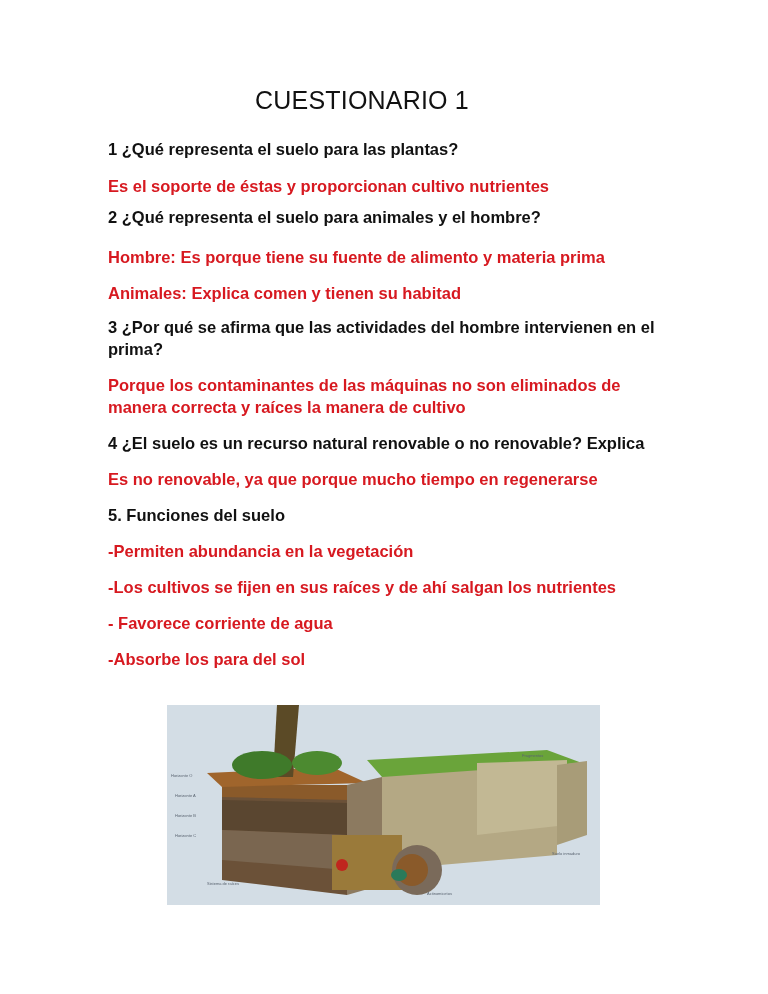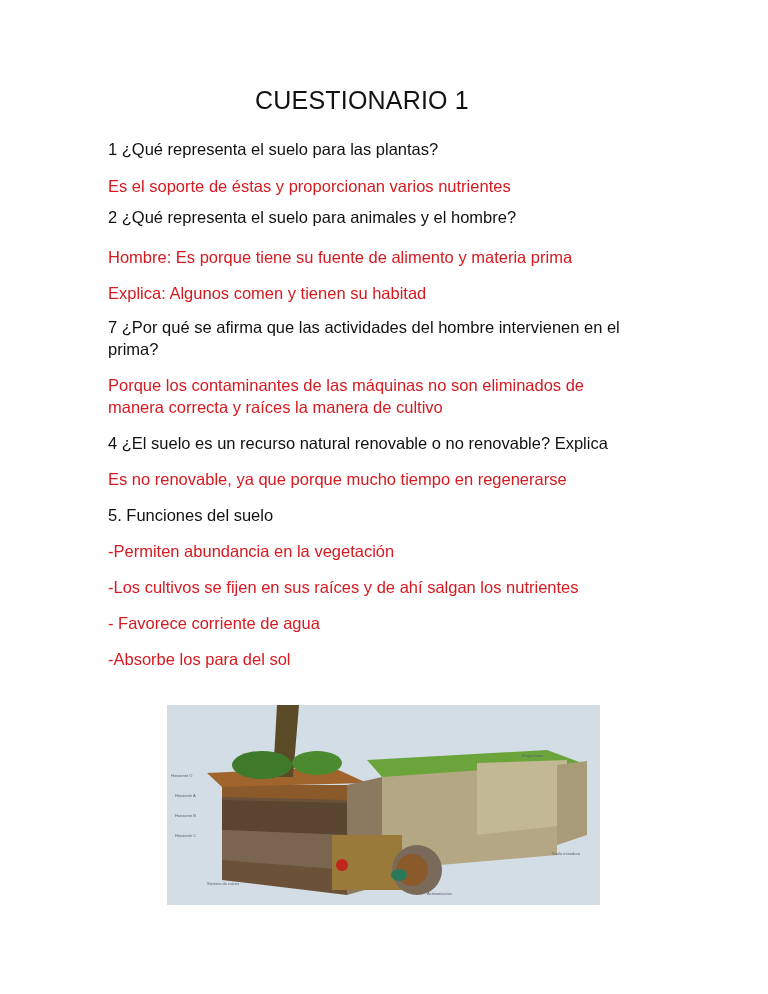--- a/index.html
+++ b/index.html
@@ -1,35 +1,35 @@
 <!DOCTYPE html>
 <html><head>
 <meta charset="utf-8">
 <style>
   html, body { margin: 0; padding: 0; background: #ffffff; }
   body { width: 768px; height: 994px; position: relative; overflow: hidden;
          font-family: "Liberation Sans", sans-serif; }
   .title { position: absolute; left: 0; width: 724px; top: 86px; text-align: center;
            font-size: 25px; color: #111; letter-spacing: 0.2px; }
-  .line { position: absolute; left: 108px; font-size: 16.5px; color: #111; white-space: nowrap; }
+  .line { position: absolute; left: 108px; font-size: 16.5px; color: #111; white-space: nowrap; font-weight: bold; }
   .red { color: #d71920; }
   .img { position: absolute; left: 167px; top: 705px; width: 433px; height: 200px;
          background: #d3dde5; overflow: hidden; }
 </style>
 </head>
 <body>
 
 <div class="title">CUESTIONARIO 1</div>
 
 <div class="line" style="top:140px">1  ¿Qué representa el suelo para las plantas?</div>
-<div class="line red" style="top:177px">Es el soporte de éstas y proporcionan varios nutrientes</div>
+<div class="line red" style="top:177px">Es el soporte de éstas y proporcionan cultivo nutrientes</div>
 <div class="line" style="top:208px">2  ¿Qué representa el suelo para animales y el hombre?</div>
 <div class="line red" style="top:248px">Hombre: Es porque tiene su fuente de alimento y materia prima</div>
-<div class="line red" style="top:284px">Explica: Algunos comen y tienen su habitad</div>
-<div class="line" style="top:318px">7  ¿Por qué se afirma que las actividades del hombre intervienen en el</div>
+<div class="line red" style="top:284px">Animales: Explica comen y tienen su habitad</div>
+<div class="line" style="top:318px">3  ¿Por qué se afirma que las actividades del hombre intervienen en el</div>
 <div class="line" style="top:340px">prima?</div>
 <div class="line red" style="top:376px">Porque los contaminantes de las máquinas no son eliminados de</div>
 <div class="line red" style="top:398px">manera correcta y raíces la manera de cultivo</div>
 <div class="line" style="top:434px">4  ¿El suelo es un recurso natural renovable o no renovable? Explica</div>
 <div class="line red" style="top:470px">Es no renovable, ya que porque mucho tiempo en regenerarse</div>
 <div class="line" style="top:506px">5. Funciones del suelo</div>
 <div class="line red" style="top:542px">-Permiten abundancia en la vegetación</div>
 <div class="line red" style="top:578px">-Los cultivos se fijen en sus raíces y de ahí salgan los nutrientes</div>
 <div class="line red" style="top:614px">- Favorece corriente de agua</div>
 <div class="line red" style="top:650px">-Absorbe los para del sol</div>

